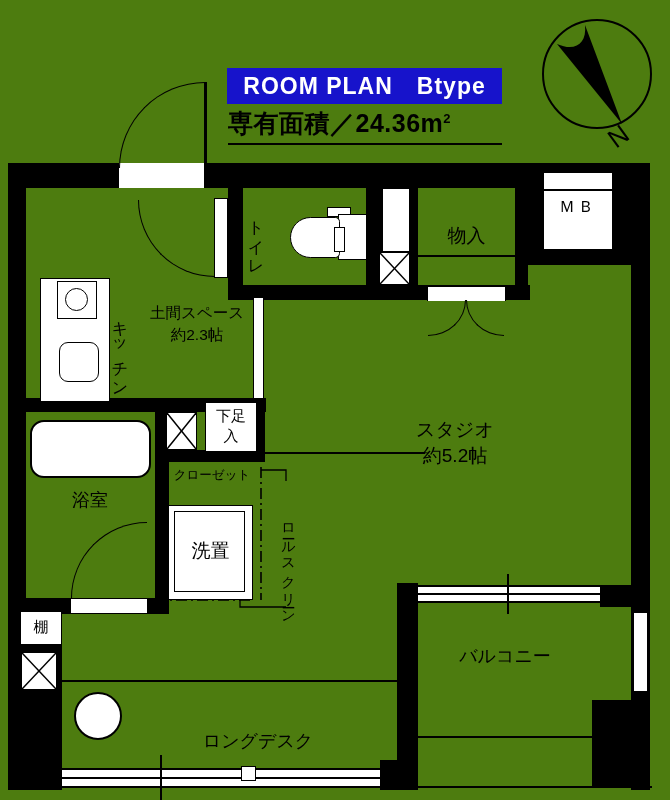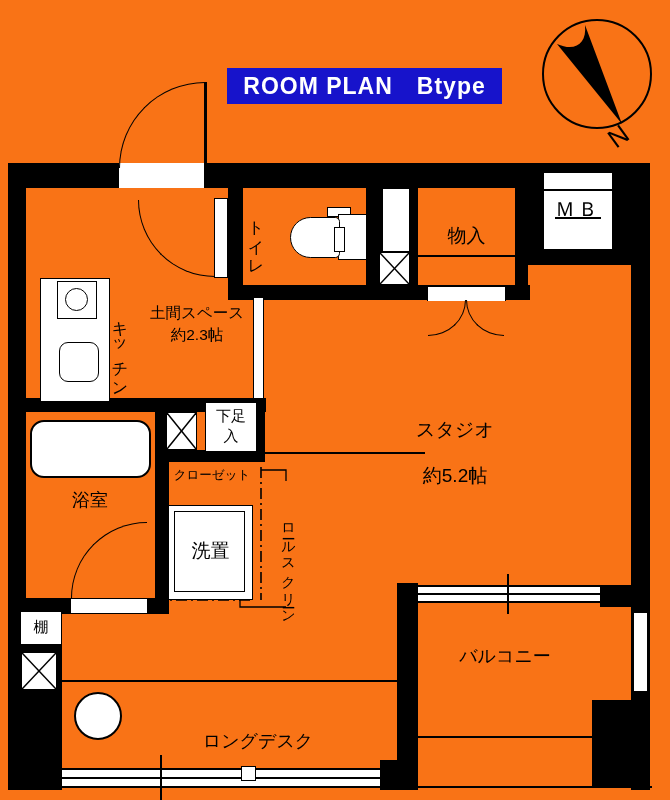--- a/index.html
+++ b/index.html
@@ -1,17 +1,17 @@
 <!DOCTYPE html>
 <html><head>
 <meta charset="utf-8">
 <style>
   html,body{margin:0;padding:0;background:#fff;}
   #canvas{
-    position:relative;width:670px;height:800px;background:#f97316;
+    position:relative;width:670px;height:800px;background:#4d7c0f;
     font-family:"Liberation Sans","DejaVu Sans",sans-serif;color:#000;overflow:hidden;
   }
   .abs{position:absolute;}
   .wall{position:absolute;background:#000;}
   .whitebox{position:absolute;background:#fff;border:1.5px solid #000;box-sizing:border-box;}
   .openv{position:absolute;background:#fff;border-left:2px solid #000;border-right:2px solid #000;box-sizing:border-box;}
   .lbl{position:absolute;color:#000;font-weight:500;text-align:center;line-height:1.15;white-space:nowrap;}
   .vert{writing-mode:vertical-rl;text-orientation:upright;white-space:normal;letter-spacing:2px;}
   .arc{position:absolute;box-sizing:border-box;}
   .arc-tl{border-top:1.8px solid #000;border-left:1.8px solid #000;border-top-left-radius:100% 100%;}
@@ -26,20 +26,23 @@
   #area-line{position:absolute;left:228px;top:107px;width:274px;font-size:25px;font-weight:600;border-bottom:2.5px solid #000;padding-bottom:3px;text-align:left;letter-spacing:0.5px;}
   #area-line sup{font-size:13px;}
 </style>
 </head>
 <body>
 
 <div id="canvas">
 
   <div id="title-box" style="background:#1713cb;">
     <span>ROOM PLAN　Btype</span>
+  </div>
+  <div id="area-line">
+    <span>専有面積／24.36m</span><sup>2</sup>
   </div>
 
   <svg class="abs" style="left:540px;top:8px;" width="125" height="155" viewBox="0 0 125 155">
     <circle cx="57" cy="66" r="54" fill="none" stroke="#000" stroke-width="2"></circle>
     <path d="M 82,116 L 45,17 C 47,36 35,44 17,36 Z" fill="#000"></path>
     <text x="76" y="141" font-size="26" transform="rotate(-36 76 141)">N</text>
   </svg>
 
   <div class="wall" style="left:8px;top:163px;width:642px;height:25px;"></div>
   <div class="wall" style="left:8px;top:163px;width:18px;height:452px;"></div>
@@ -141,26 +144,26 @@
 
   <svg class="abs" style="left:150px;top:460px;" width="150" height="160" viewBox="0 0 150 160">
     <line x1="111" y1="7" x2="111" y2="140" stroke="#000" stroke-width="1.6" stroke-dasharray="11 4 2 4"></line>
     <line x1="5" y1="140" x2="103" y2="140" stroke="#000" stroke-width="1.6" stroke-dasharray="11 4 2 4"></line>
     <polyline points="111,10 136,10 136,21" fill="none" stroke="#000" stroke-width="1.3"></polyline>
     <polyline points="90,140 90,147 136,147" fill="none" stroke="#000" stroke-width="1.3"></polyline>
   </svg>
 
   <div class="lbl vert" style="left:243px;top:199px;width:22px;height:80px;font-size:16px;">トイレ</div>
   <div class="lbl" style="left:418px;top:211px;width:97px;font-size:19px;margin-top:14px;">物入</div>
-  <div class="lbl" style="left:543px;top:198px;width:70px;font-size:20px;letter-spacing:3px;text-decoration:underline;">ＭＢ</div>
+  <div class="lbl" style="left:543px;top:198px;width:70px;font-size:16px;letter-spacing:3px;">ＭＢ</div>
   <div class="lbl vert" style="left:107px;top:299px;width:22px;height:104px;font-size:16px;">キッチン</div>
   <div class="lbl" style="left:147px;top:304px;width:100px;font-size:15.5px;">土間スペース</div>
   <div class="lbl" style="left:147px;top:326px;width:100px;font-size:15.5px;">約2.3帖</div>
   <div class="lbl" style="left:395px;top:419px;width:120px;font-size:19px;">スタジオ</div>
-  <div class="lbl" style="left:395px;top:445px;width:120px;font-size:19px;margin-top:20px;">約5.2帖</div>
+  <div class="lbl" style="left:395px;top:445px;width:120px;font-size:19px;">約5.2帖</div>
   <div class="lbl" style="left:211px;top:406px;width:40px;font-size:15px;white-space:normal;line-height:1.35;">下足入</div>
   <div class="lbl" style="left:170px;top:468px;width:84px;font-size:12.5px;">クローゼット</div>
   <div class="lbl" style="left:53px;top:490px;width:74px;font-size:18px;">浴室</div>
   <div class="lbl" style="left:173px;top:540px;width:75px;font-size:19px;">洗置</div>
   <div class="lbl vert" style="left:277px;top:482px;width:20px;height:168px;font-size:14px;letter-spacing:1px;">ロールスクリーン</div>
   <div class="lbl" style="left:20px;top:618px;width:42px;font-size:15px;">棚</div>
   <div class="lbl" style="left:198px;top:731px;width:120px;font-size:18px;">ロングデスク</div>
   <div class="lbl" style="left:445px;top:646px;width:120px;font-size:18px;">バルコニー</div>
 
 </div>

